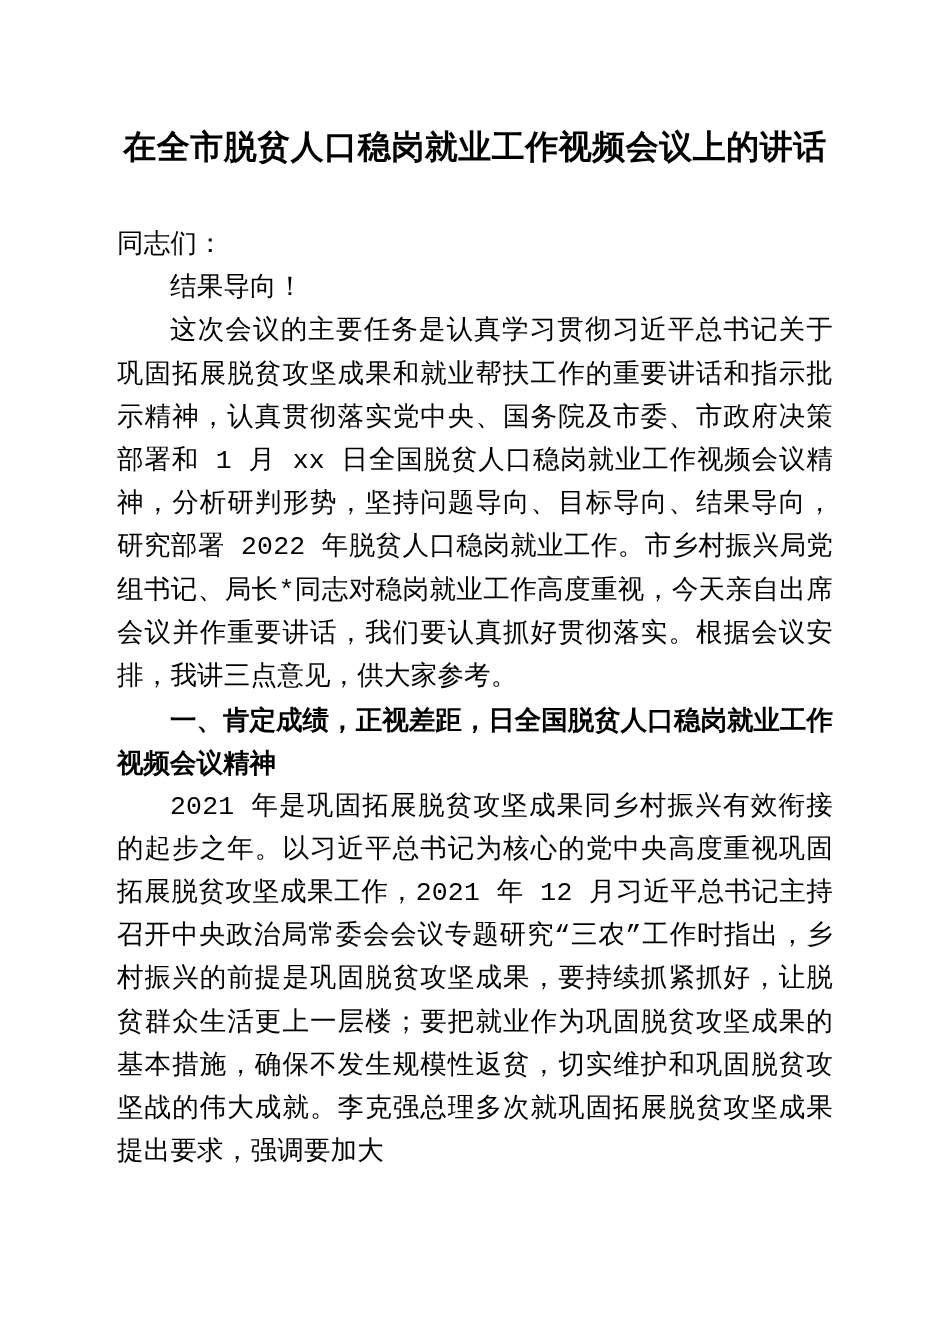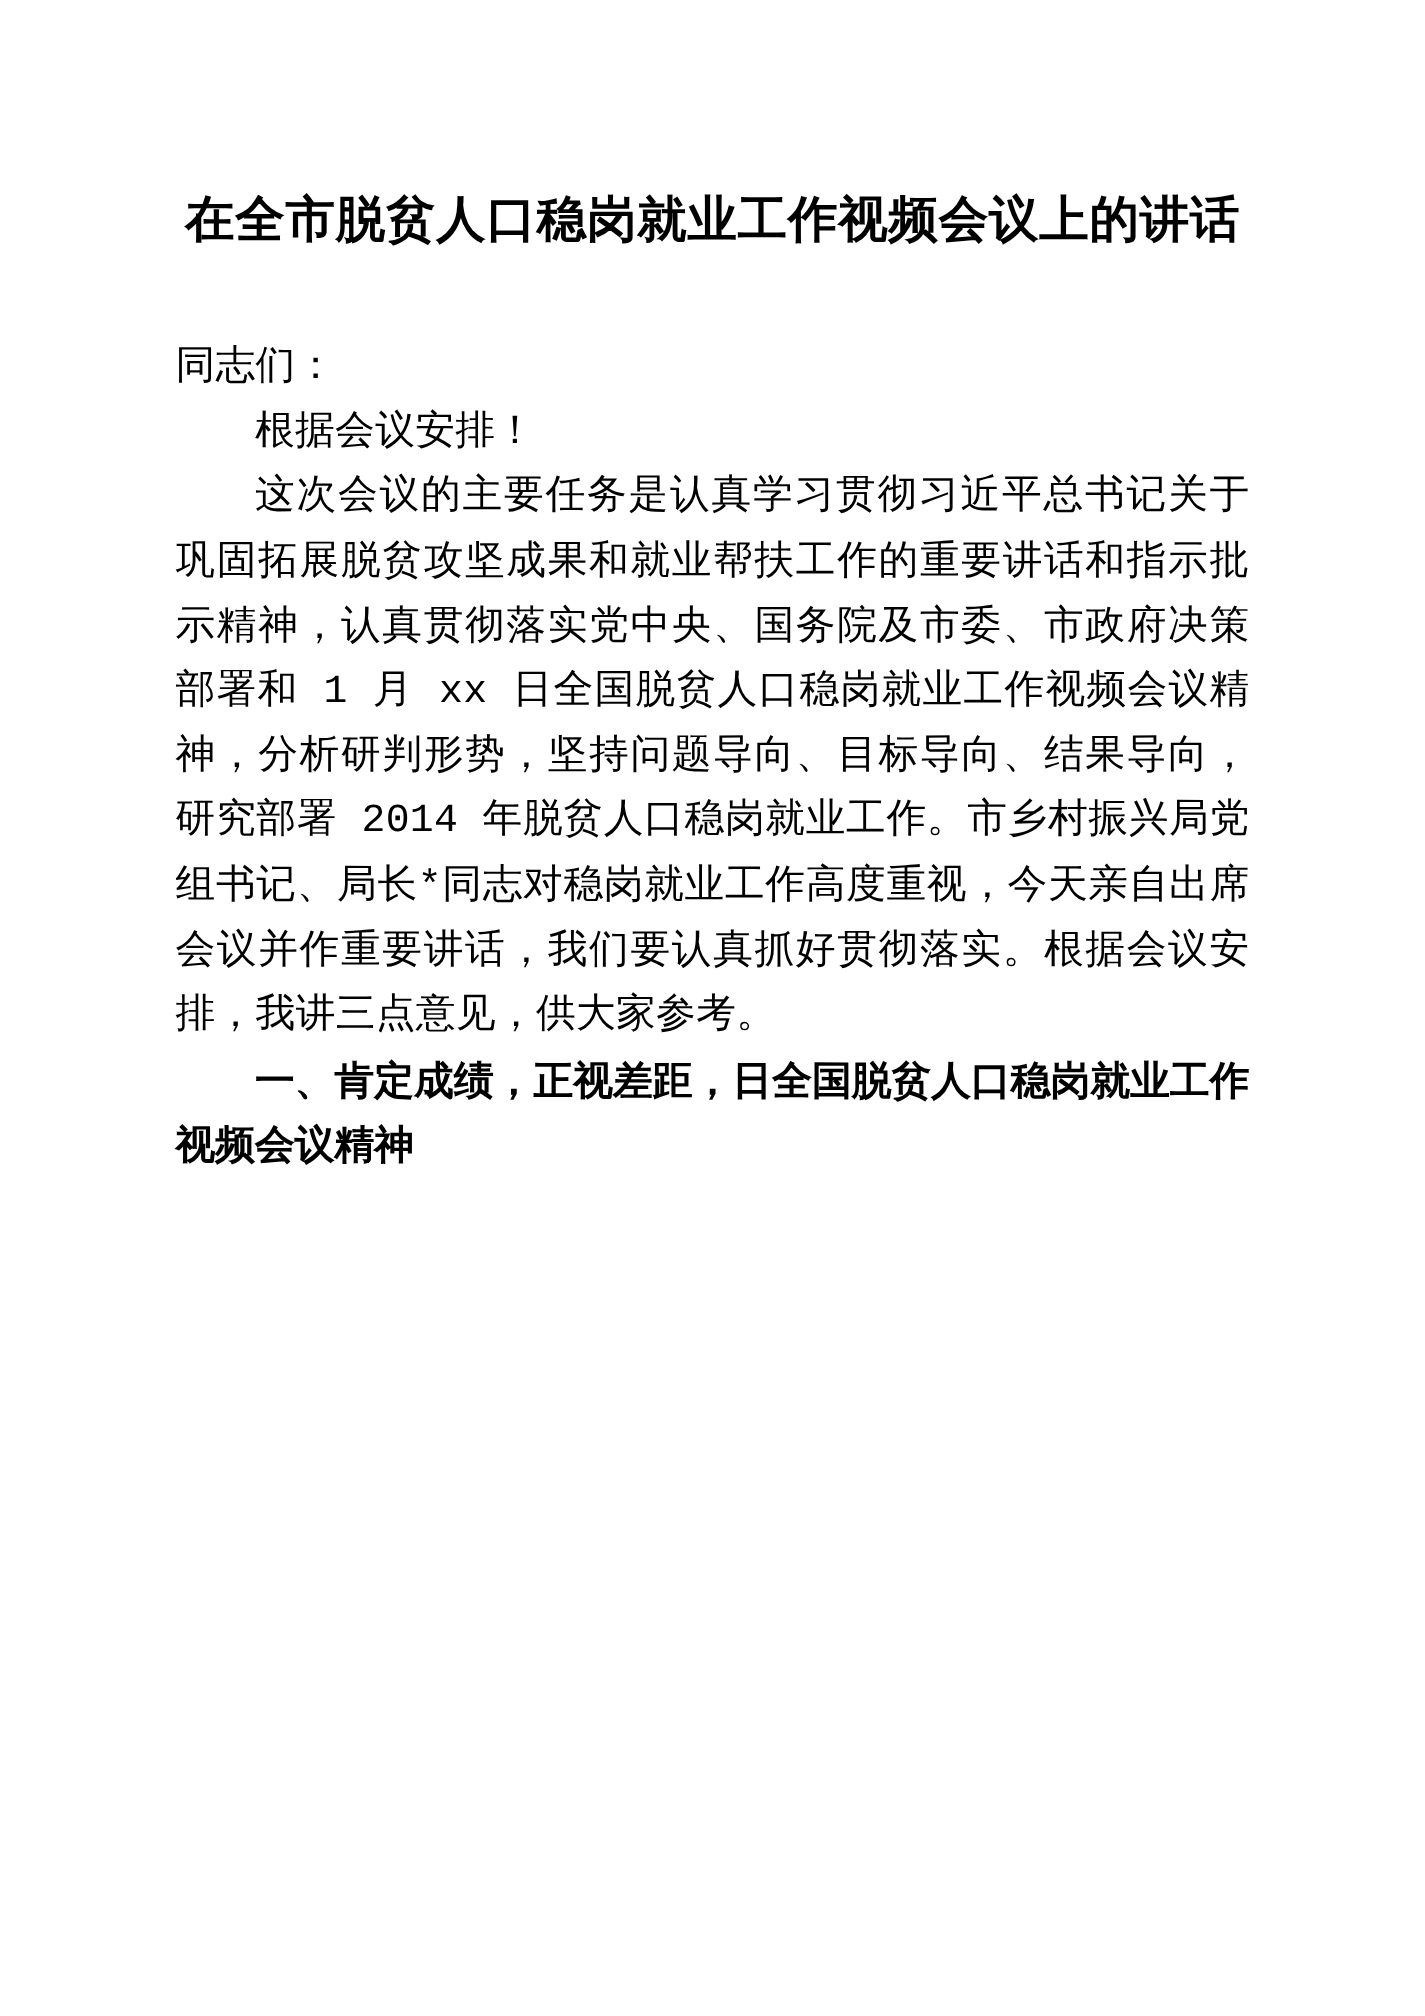--- a/index.html
+++ b/index.html
@@ -91,21 +91,22 @@
 
 <div id="page">
   <div id="content">
 
     <h1 class="doc-title">在全市脱贫人口稳岗就业工作视频会议上的讲话</h1>
 
     <div class="gap-after-title"></div>
 
     <p class="salutation">同志们：</p>
 
-    <p class="para">根据会议安排！</p>
+    <p class="para">结果导向！</p>
 
-    <p class="para">这次会议的主要任务是认真学习贯彻习近平总书记关于巩固拓展脱贫攻坚成果和就业帮扶工作的重要讲话和指示批示精神，认真贯彻落实党中央、国务院及市委、市政府决策部署和 1 月 xx 日全国脱贫人口稳岗就业工作视频会议精神，分析研判形势，坚持问题导向、目标导向、结果导向，研究部署 2014 年脱贫人口稳岗就业工作。市乡村振兴局党组书记、局长*同志对稳岗就业工作高度重视，今天亲自出席会议并作重要讲话，我们要认真抓好贯彻落实。根据会议安排，我讲三点意见，供大家参考。</p>
+    <p class="para">这次会议的主要任务是认真学习贯彻习近平总书记关于巩固拓展脱贫攻坚成果和就业帮扶工作的重要讲话和指示批示精神，认真贯彻落实党中央、国务院及市委、市政府决策部署和 1 月 xx 日全国脱贫人口稳岗就业工作视频会议精神，分析研判形势，坚持问题导向、目标导向、结果导向，研究部署 2022 年脱贫人口稳岗就业工作。市乡村振兴局党组书记、局长*同志对稳岗就业工作高度重视，今天亲自出席会议并作重要讲话，我们要认真抓好贯彻落实。根据会议安排，我讲三点意见，供大家参考。</p>
 
     <p class="section-heading">一、肯定成绩，正视差距，日全国脱贫人口稳岗就业工作视频会议精神</p>
 
+    <p class="para">2021 年是巩固拓展脱贫攻坚成果同乡村振兴有效衔接的起步之年。以习近平总书记为核心的党中央高度重视巩固拓展脱贫攻坚成果工作，2021 年 12 月习近平总书记主持召开中央政治局常委会会议专题研究“三农”工作时指出，乡村振兴的前提是巩固脱贫攻坚成果，要持续抓紧抓好，让脱贫群众生活更上一层楼；要把就业作为巩固脱贫攻坚成果的基本措施，确保不发生规模性返贫，切实维护和巩固脱贫攻坚战的伟大成就。李克强总理多次就巩固拓展脱贫攻坚成果提出要求，强调要加大</p>
 
   </div>
 </div>
 
 </body></html>

